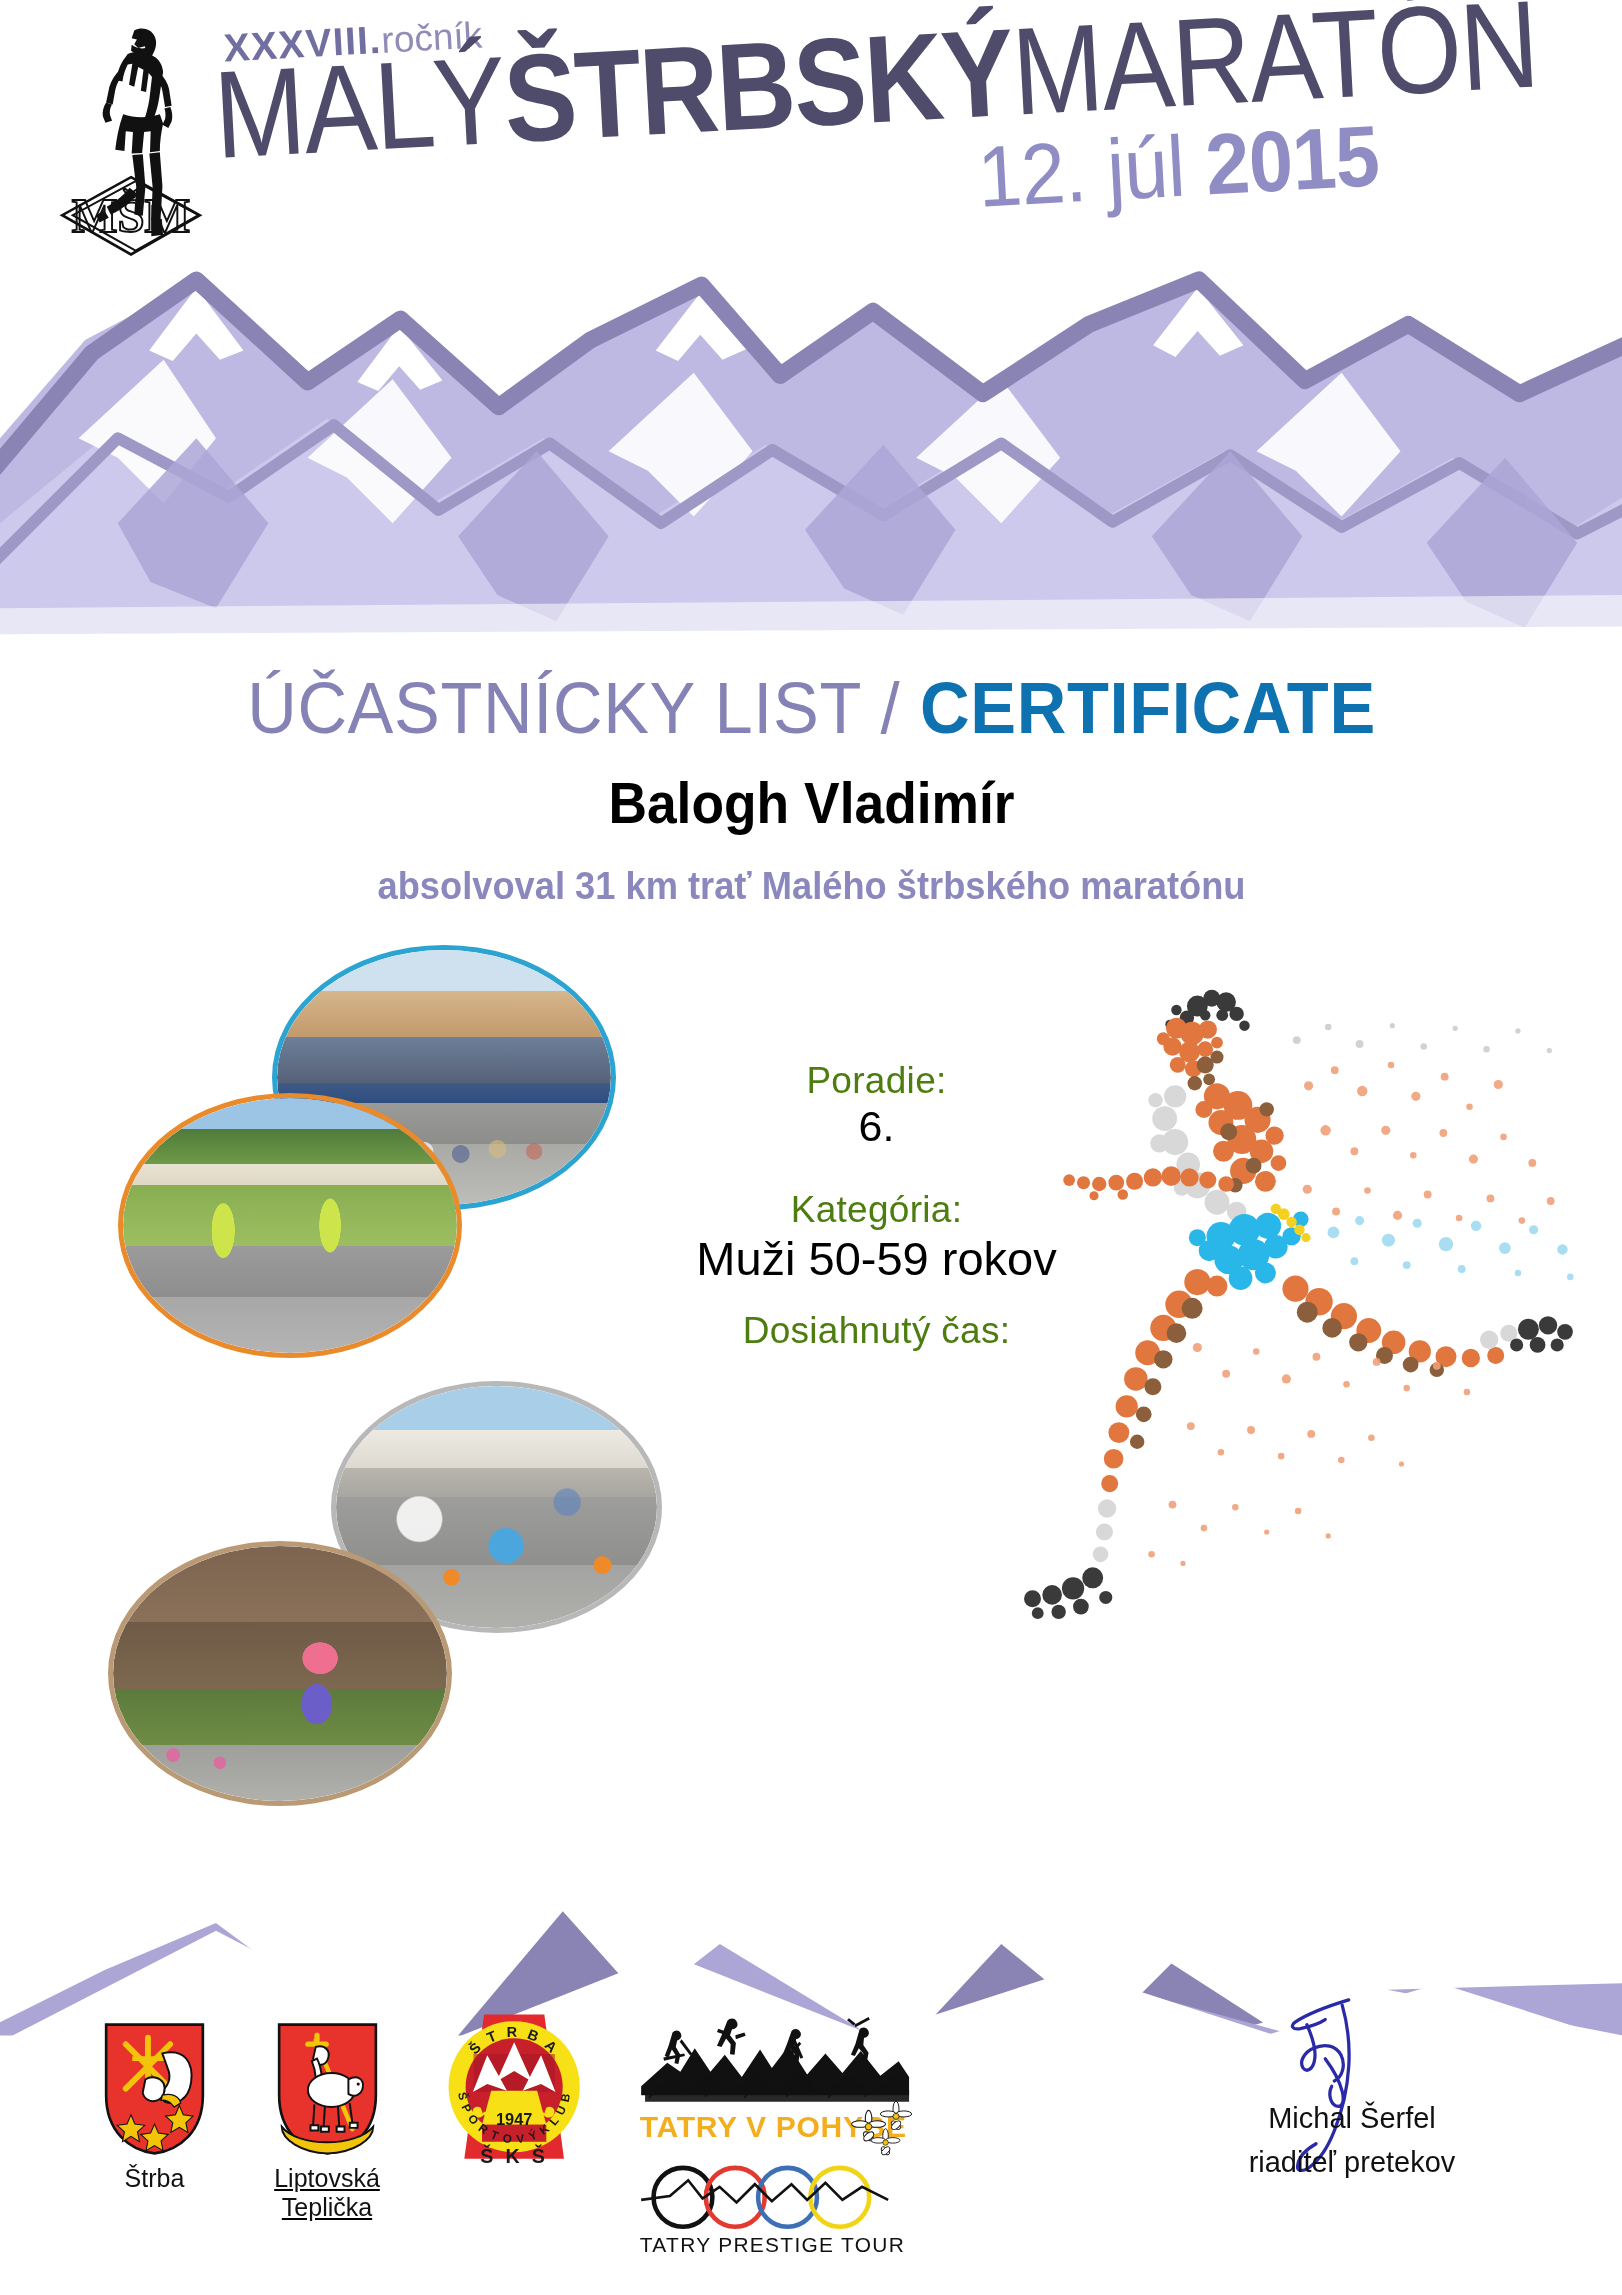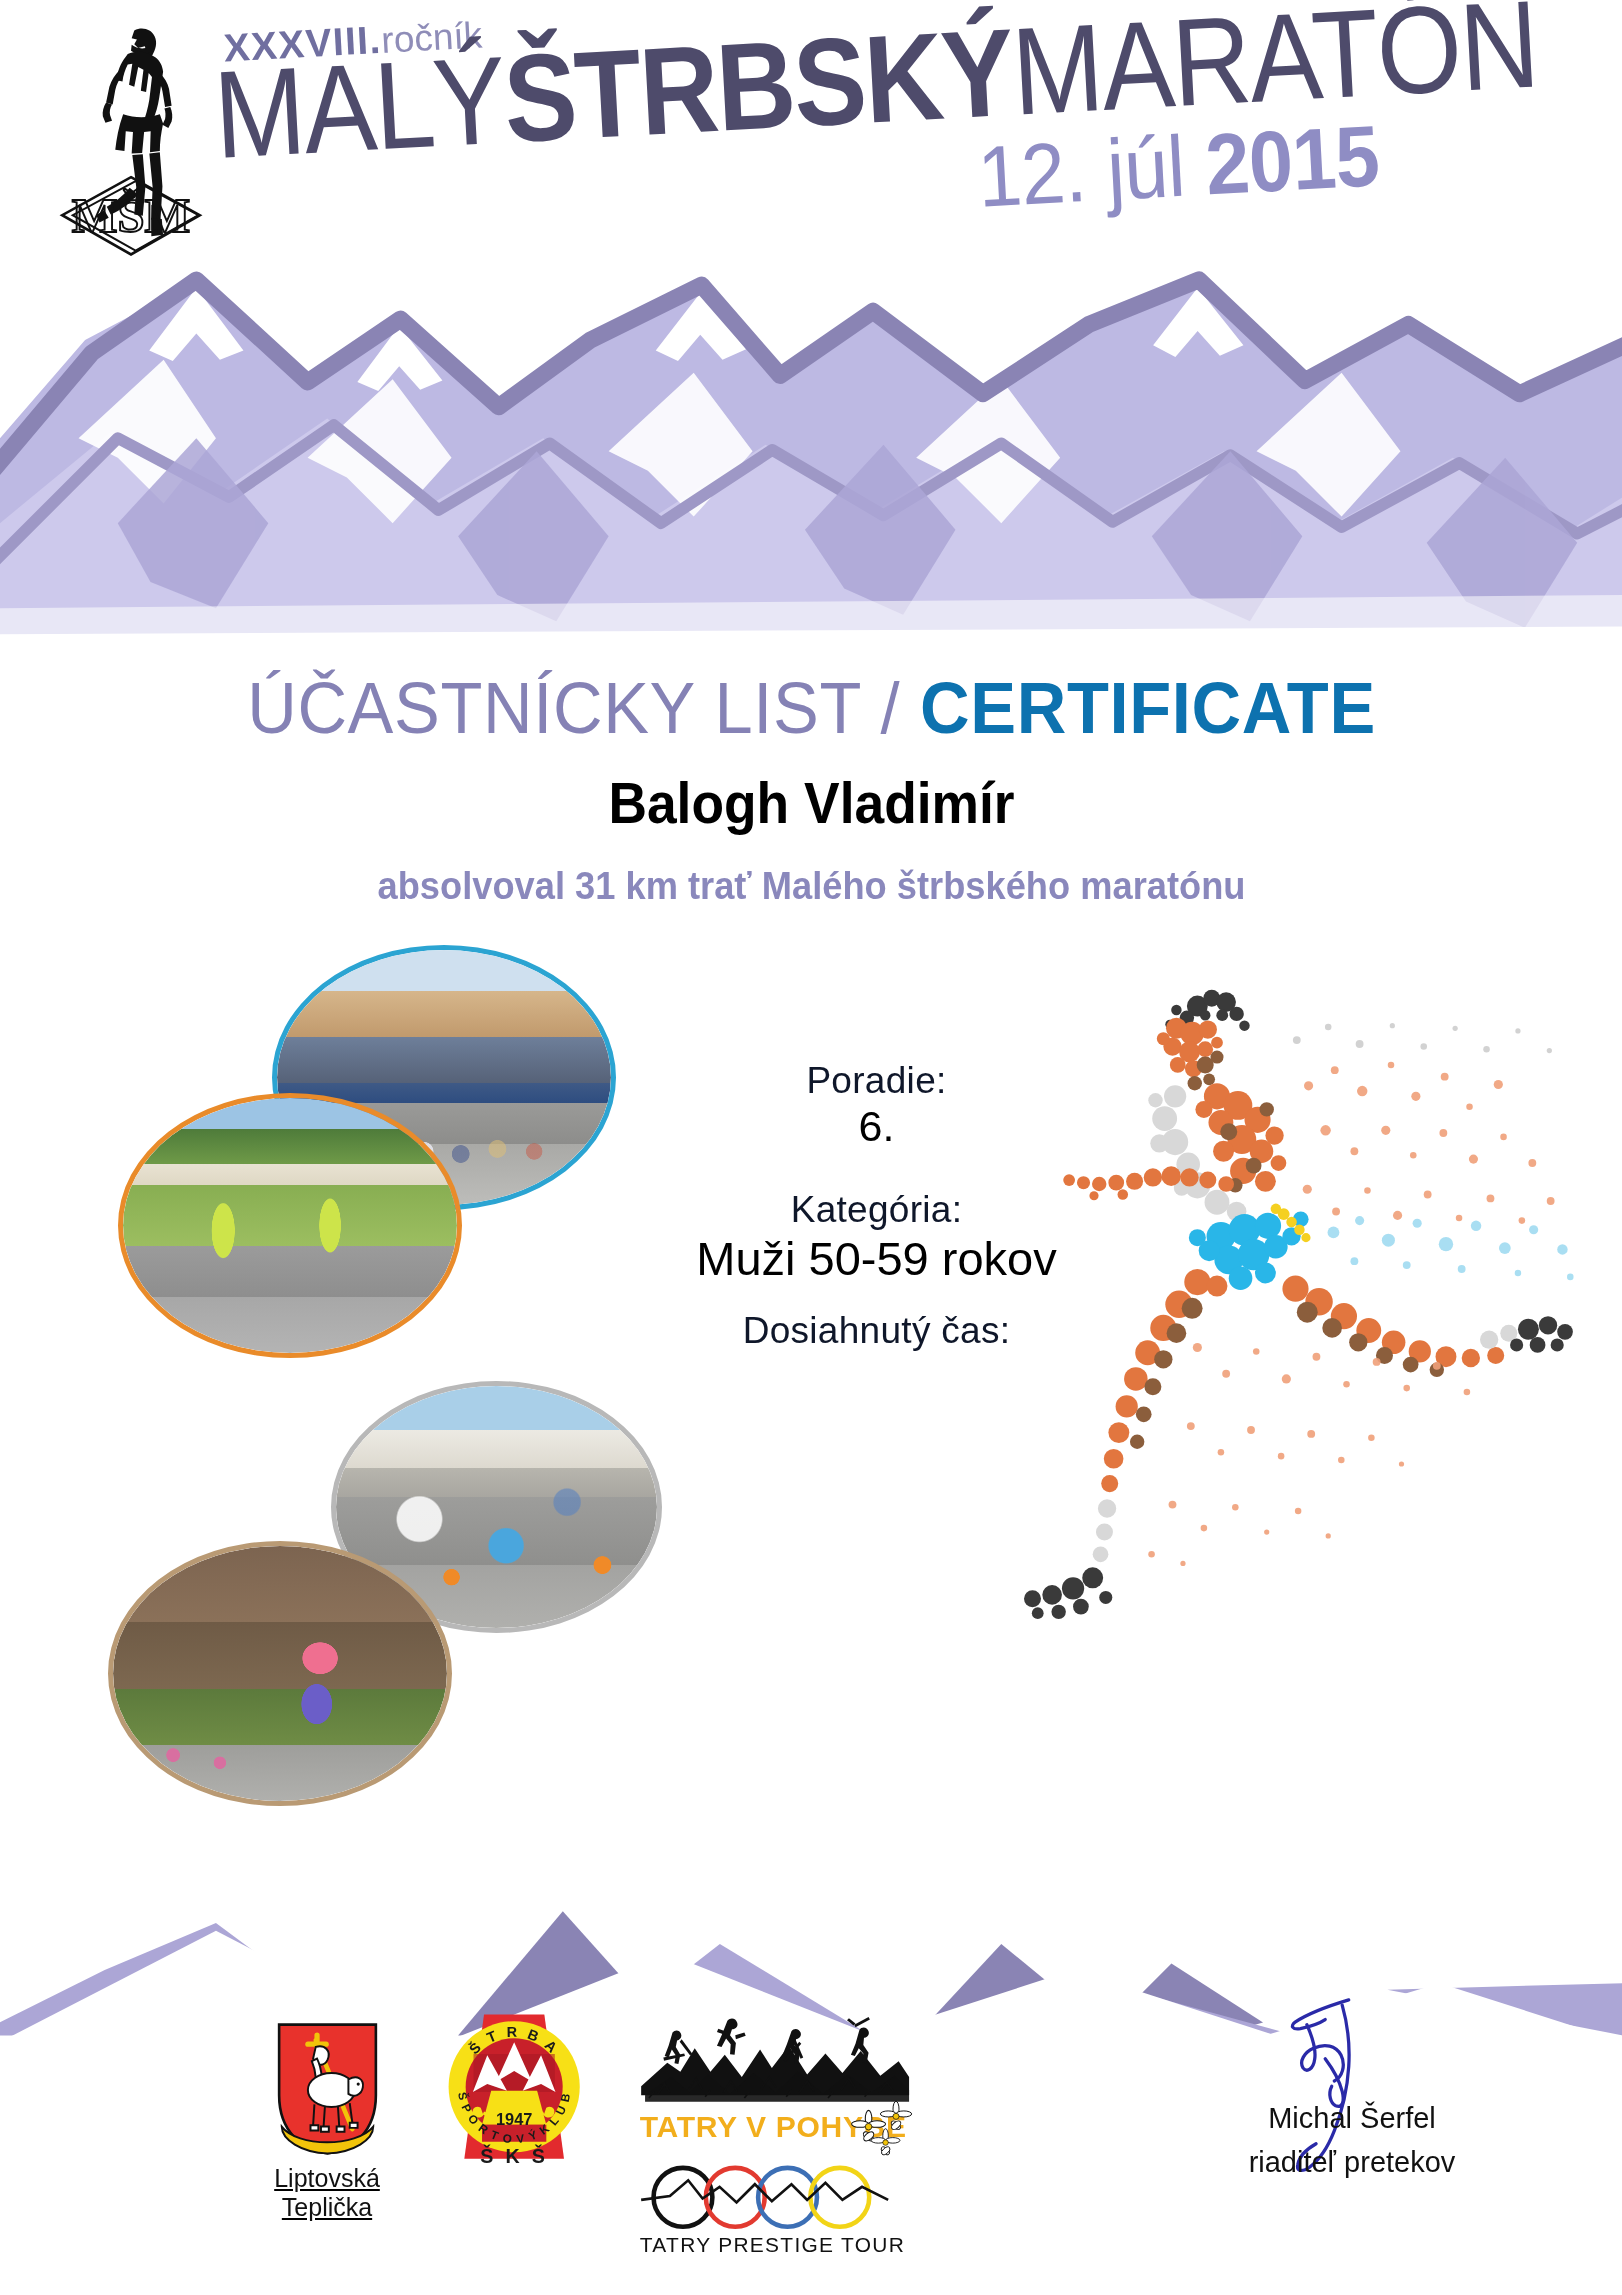--- a/index.html
+++ b/index.html
@@ -118,21 +118,21 @@
       radial-gradient(circle at 32% 85%, #d86fa0 0 5.9px, transparent 6.5px),
       linear-gradient(180deg,
         #7c6450 0%, #8b7159 30%,
         #6f5b46 30%, #7d6850 56%,
         #5c7a3c 56%, #6f8c45 78%,
         #9e9e9b 78%, #b0b0ad 100%);
   }
 
   
   .results{position:absolute;left:628px;top:1060px;width:497px;text-align:center;}
-  .r-label{font-size:37px;color:#0f172a;font-weight:400;letter-spacing:0.3px;}
+  .r-label{font-size:37px;color:#4d7c0f;font-weight:400;letter-spacing:0.3px;}
   .r-value{font-size:43px;color:#000;font-weight:400;letter-spacing:0px;}
   .r-value.big{font-size:47px;}
   .gap-a{height:38px;}
   .gap-b{height:23.6px;}
 
   
   .dotrunner{position:absolute;left:1001px;top:955px;width:589px;height:772px;}
   .dotrunner svg{width:100%;height:100%;}
 
   
@@ -578,20 +578,47 @@
         <path d="M0 240 L330 70 L660 240 Z"></path>
         <path d="M680 240 L1020 105 L1360 240 Z"></path>
         <path d="M1300 240 L1640 130 L1980 240 Z"></path>
         <path d="M1900 240 L2200 150 L2480 240 Z"></path>
       </g>
     </svg>
   </div>
 
   <div class="footer">
 
+    <div class="fl fl-strba">
+      <div class="shield">
+        <svg viewBox="0 0 160 205" xmlns="http://www.w3.org/2000/svg">
+          <path d="M6 4 H154 V112 C154 168 118 196 80 201 C42 196 6 168 6 112 Z" fill="#E8322C" stroke="#111" stroke-width="4"></path>
+
+          <g stroke="#F2C40A" stroke-width="9" stroke-linecap="round" fill="none">
+            <path d="M36 34 L104 102"></path>
+              <path d="M104 34 L36 102"></path>
+              <path d="M70 24 L70 108"></path>
+          </g>
+          <g stroke="#F2C40A" stroke-width="7" fill="none">
+            <path d="M46 56 L96 56"></path>
+          </g>
+
+          <path d="M92 48 C126 40 140 62 136 92 C132 120 112 128 96 122 L84 110 C96 104 106 92 102 76 Z" fill="#fff" stroke="#111" stroke-width="3"></path>
+          <path d="M66 88 C74 82 88 84 94 94 C98 104 94 116 84 120 C74 124 64 118 62 108 Z" fill="#fff" stroke="#111" stroke-width="3"></path>
+          <path d="M92 112 C106 108 118 114 120 124 L110 130 C104 122 98 118 90 120 Z" fill="#F2C40A" stroke="#111" stroke-width="2"></path>
+
+          <g fill="#F2C40A" stroke="#111" stroke-width="1.6">
+            <path d="M44 142 l6 14 15 2 -11 10 3 15 -13 -8 -13 8 3 -15 -11 -10 15 -2z"></path>
+            <path d="M80 156 l6 14 15 2 -11 10 3 15 -13 -8 -13 8 3 -15 -11 -10 15 -2z"></path>
+            <path d="M118 128 l6 14 15 2 -11 10 3 15 -13 -8 -13 8 3 -15 -11 -10 15 -2z"></path>
+          </g>
+        </svg>
+      </div>
+      <div class="cap">Štrba</div>
+    </div>
 
     <div class="fl fl-lipt">
       <div class="shield">
         <svg viewBox="0 0 160 205" xmlns="http://www.w3.org/2000/svg">
           <path d="M6 4 H154 V112 C154 168 118 196 80 201 C42 196 6 168 6 112 Z" fill="#E8322C" stroke="#111" stroke-width="4"></path>
           <path d="M10 160 C34 192 124 192 150 160 C150 180 120 200 80 201 C40 200 10 180 10 160 Z" fill="#F2C40A" stroke="#111" stroke-width="3"></path>
 
           <g stroke="#F2C40A" stroke-width="7" fill="none" stroke-linecap="round">
             <path d="M62 28 L118 164"></path>
           </g>

